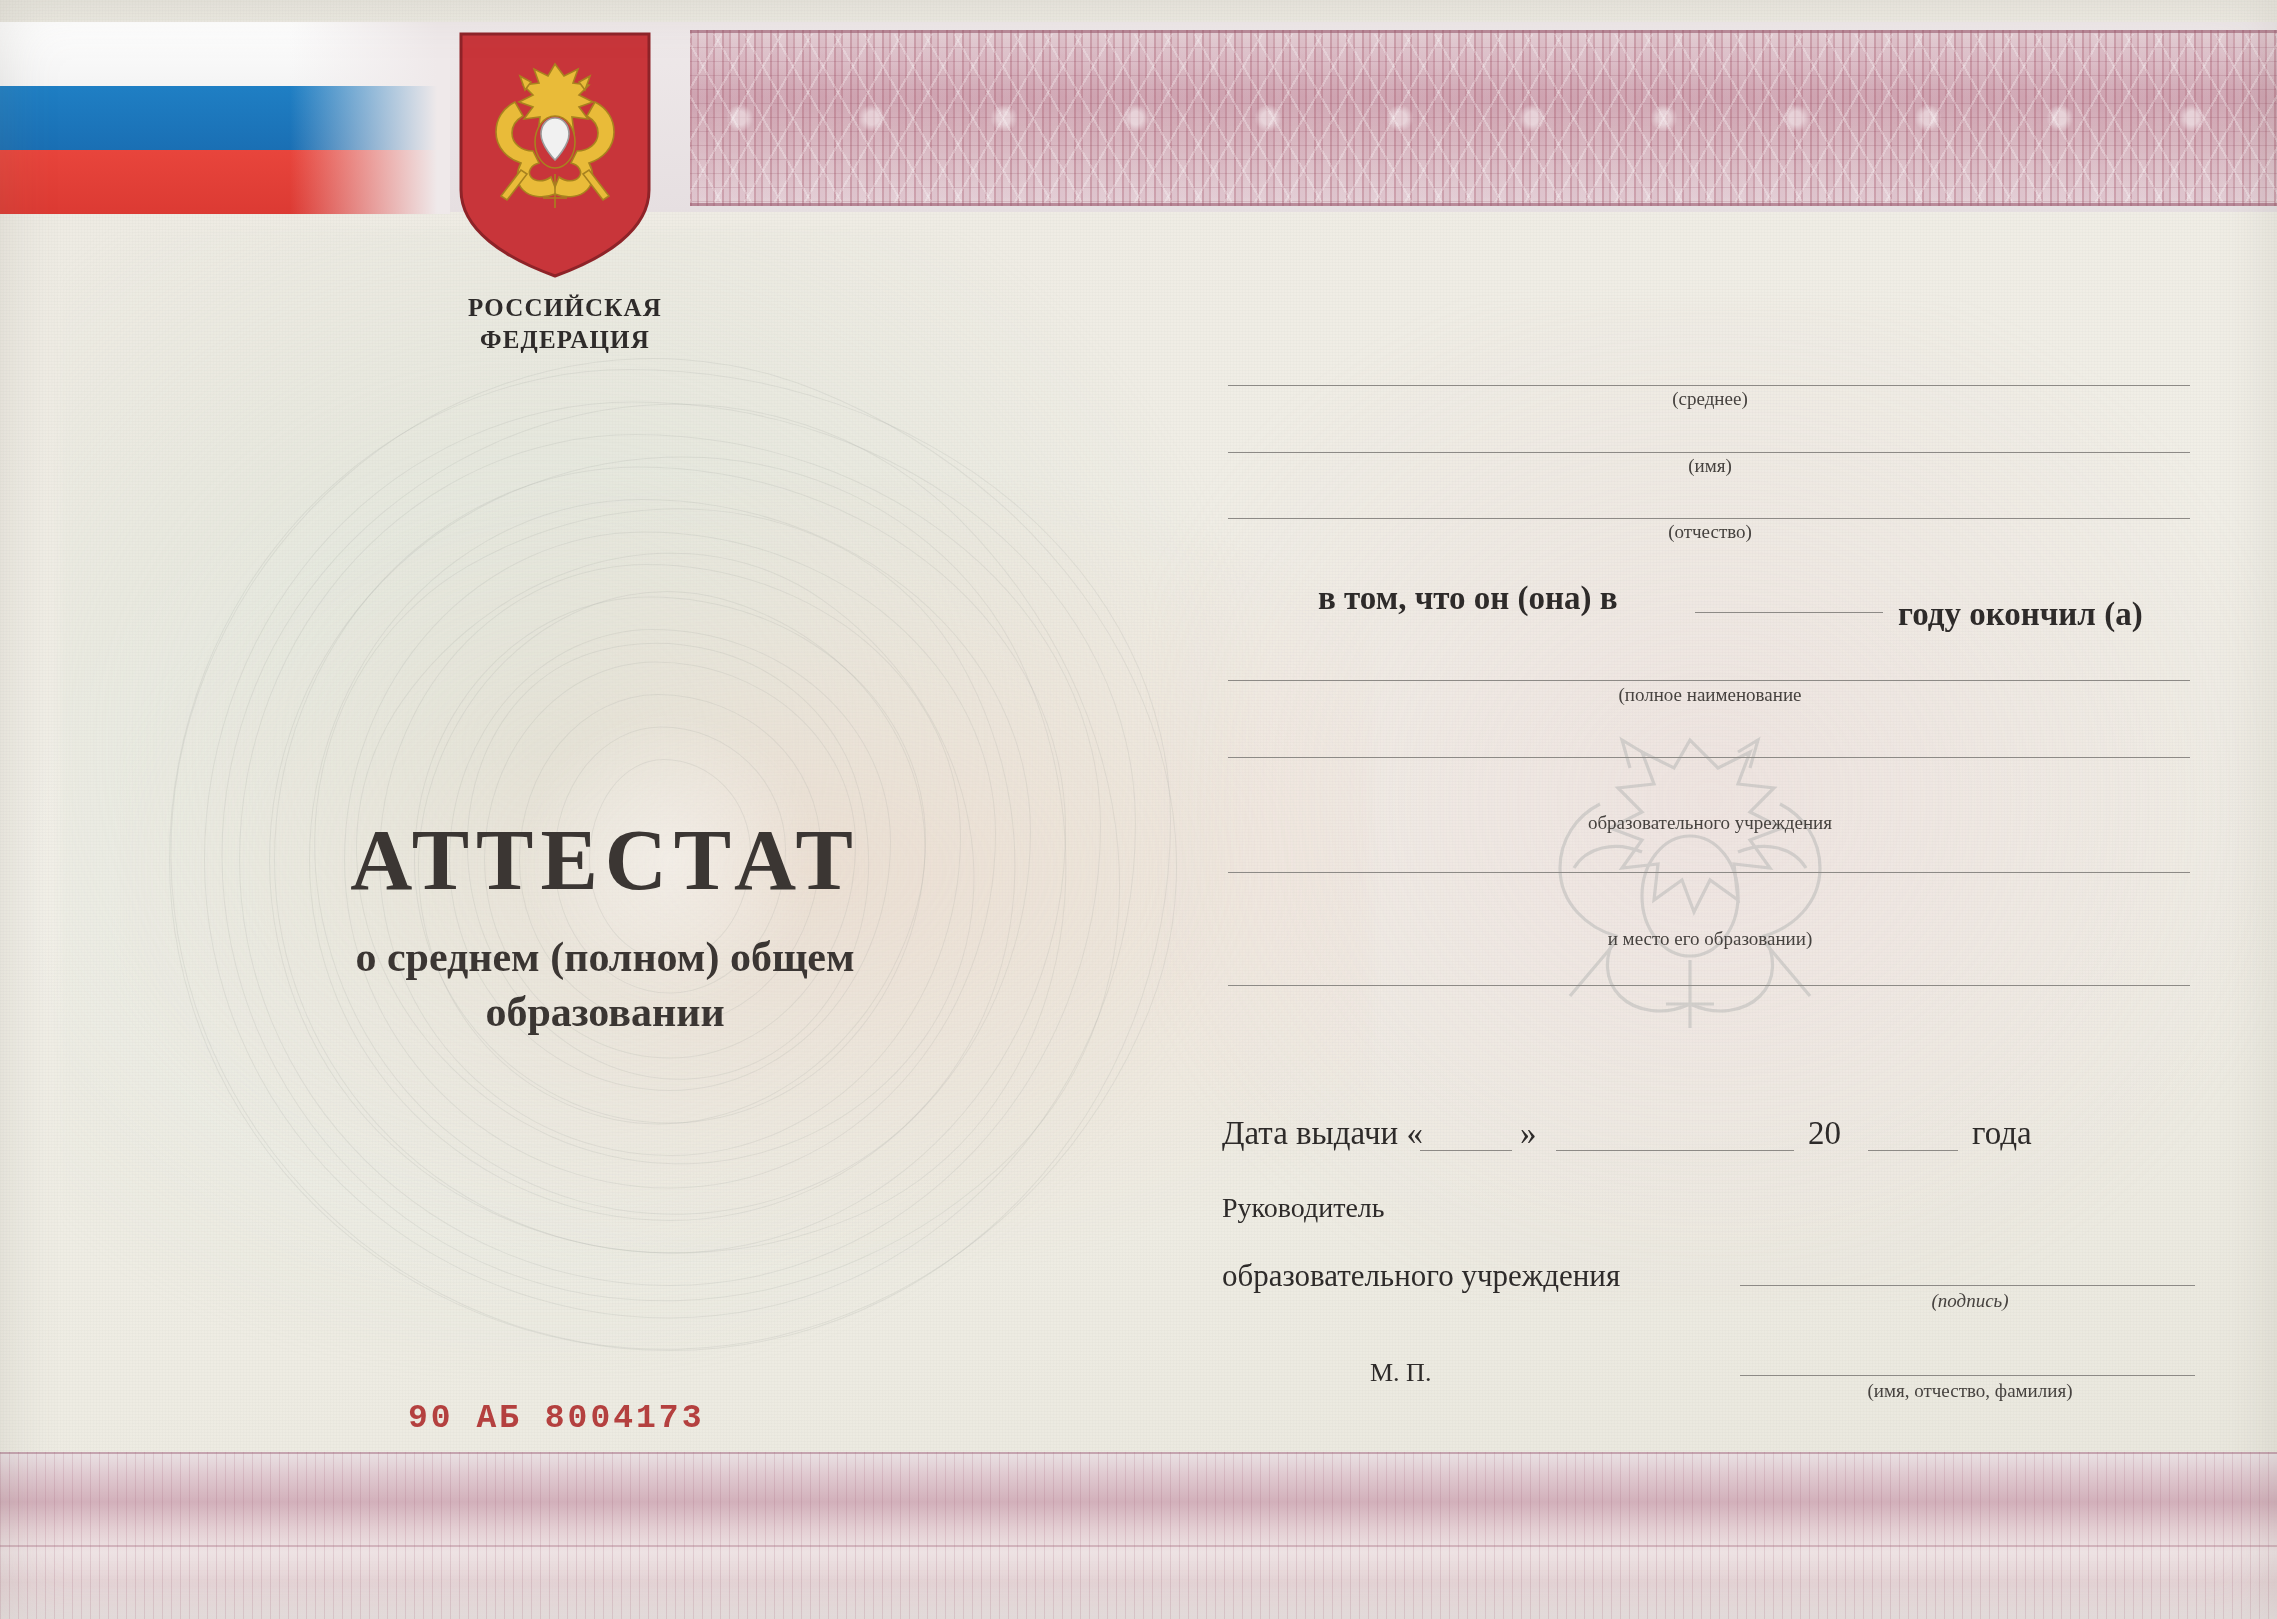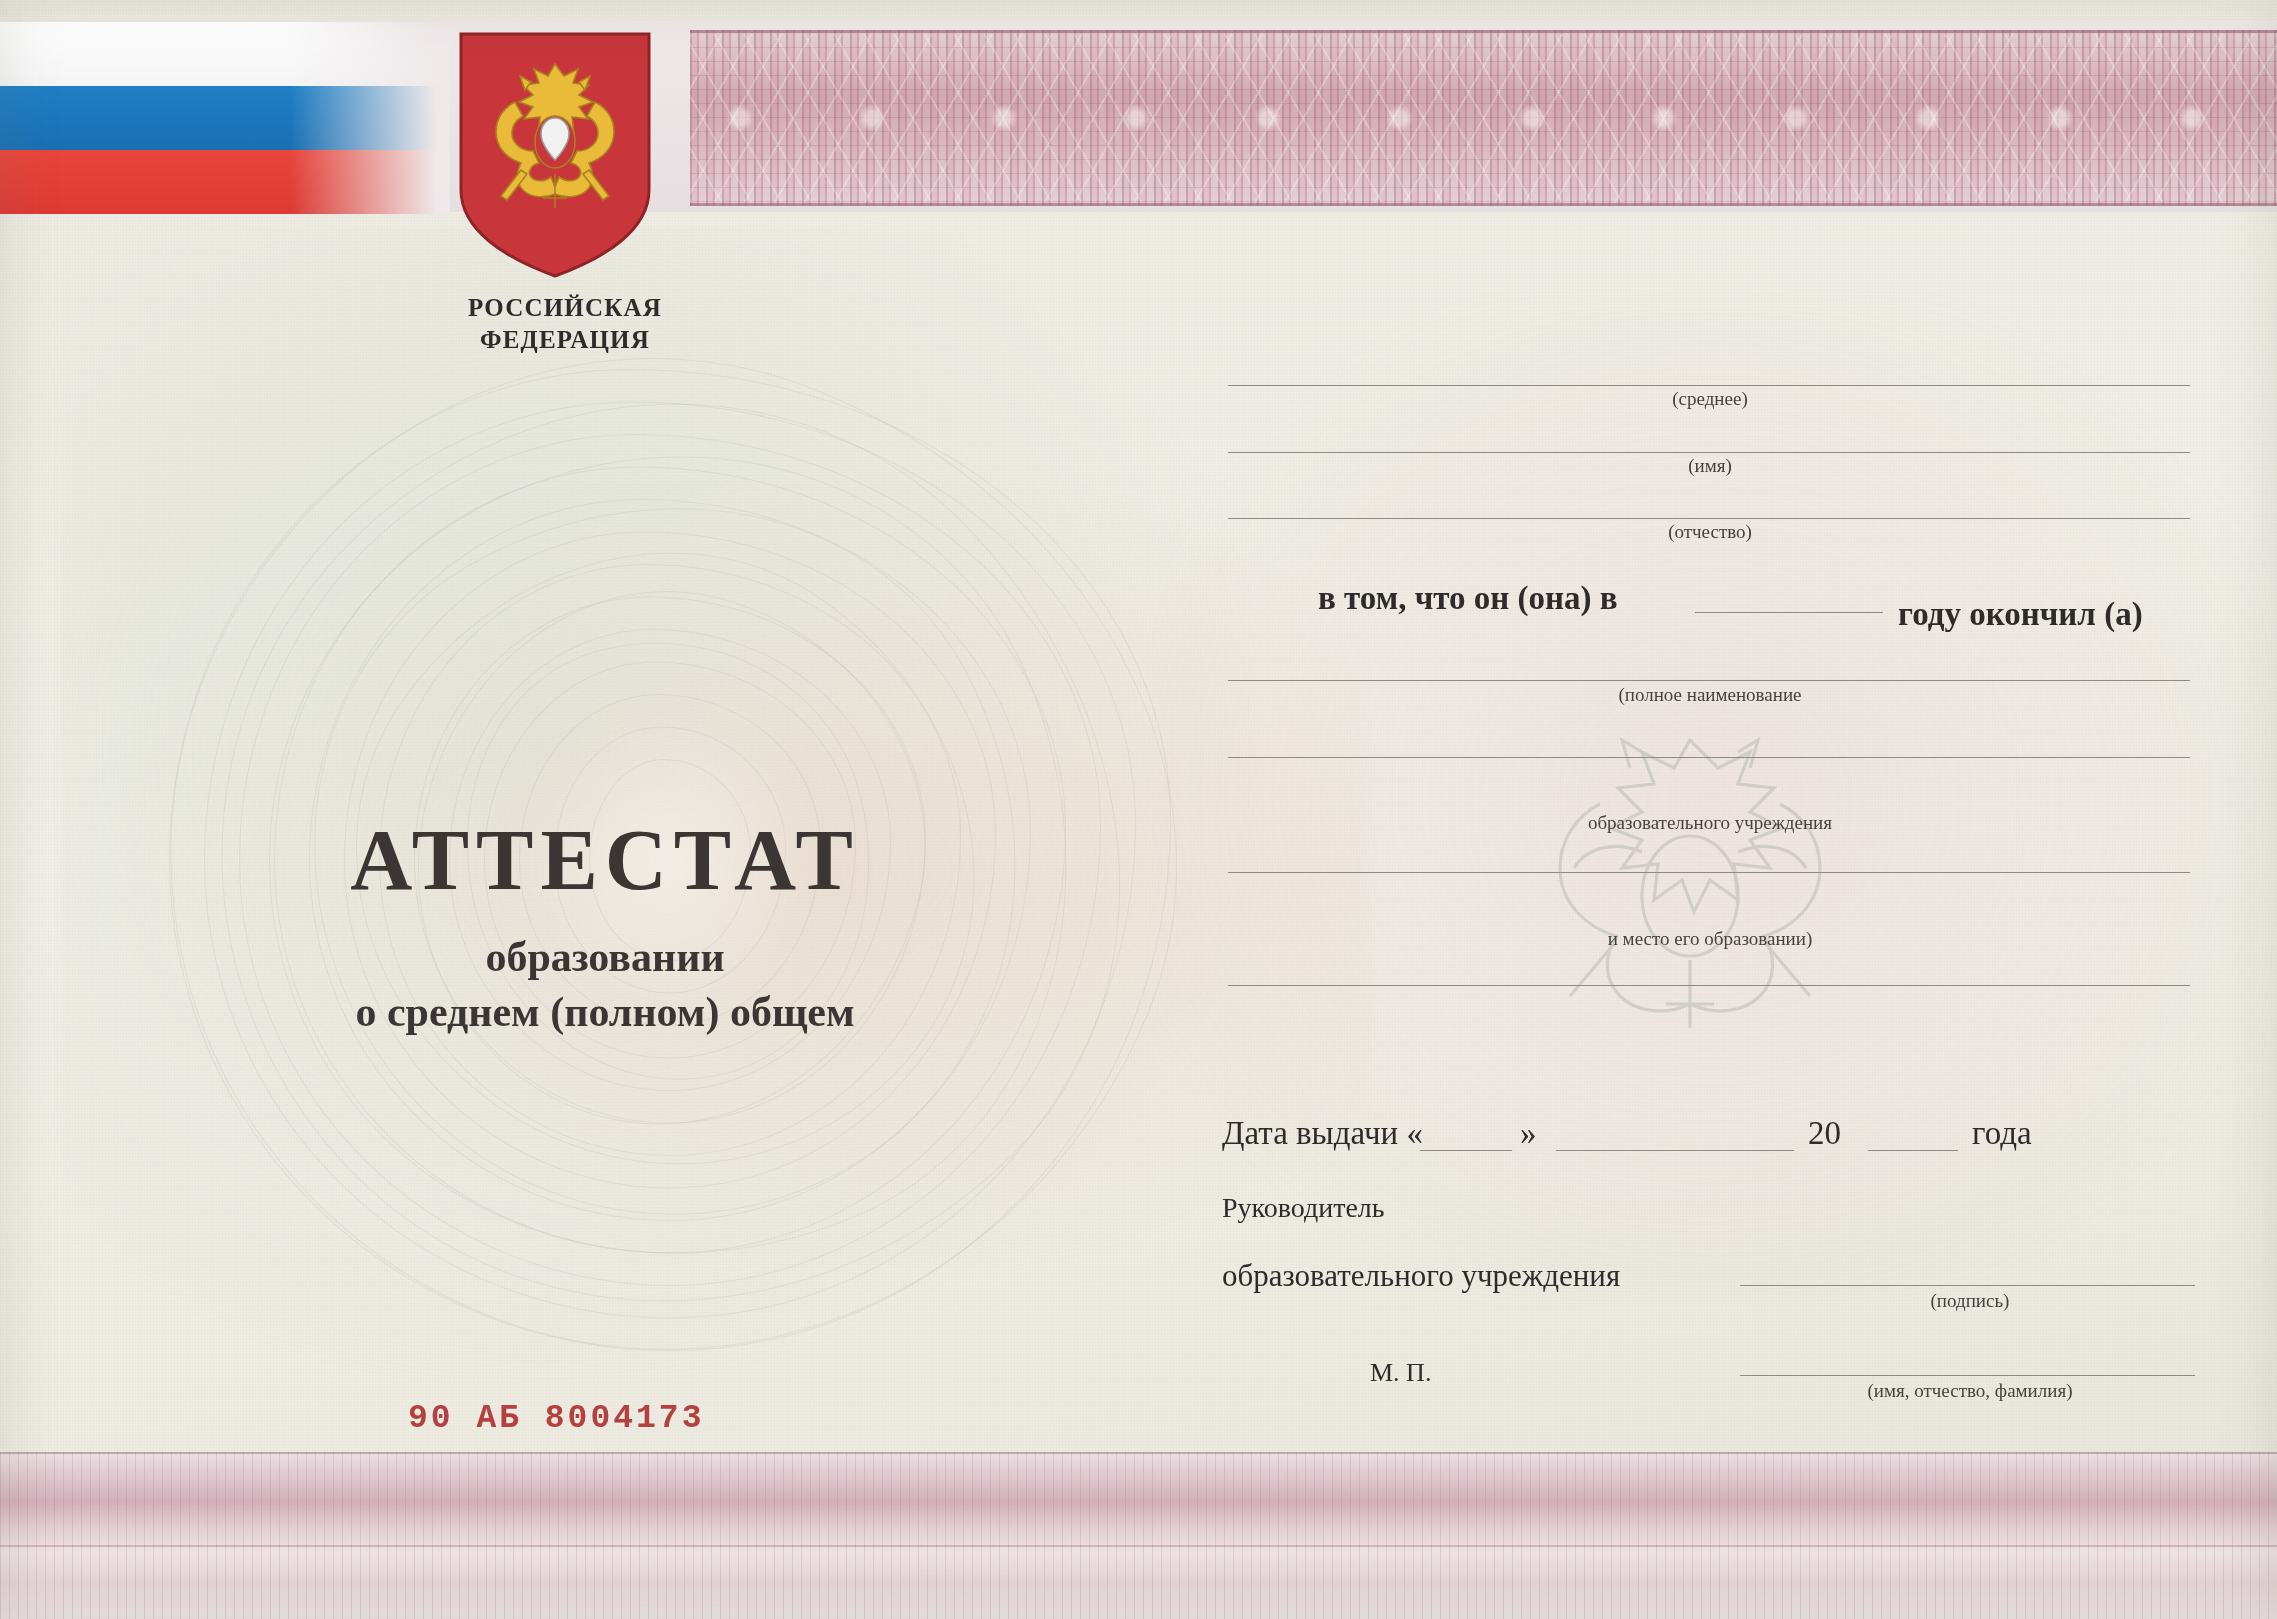--- a/index.html
+++ b/index.html
@@ -341,22 +341,22 @@
     </svg>
   </div>
 
   <div class="rf-title">
     <div>РОССИЙСКАЯ</div>
     <div>ФЕДЕРАЦИЯ</div>
   </div>
 
   <div class="att-title">АТТЕСТАТ</div>
   <div class="att-sub">
+    <div>о среднем (полном) общем</div>
     <div>образовании</div>
-    <div>о среднем (полном) общем</div>
   </div>
   <div class="serial">90 АБ 8004173</div>
 
 
   <div class="rline" style="left:1228px; top:385px; width:962px;"></div>
   <div class="caption" style="left:1470px; top:388px; width:480px;">(среднее)</div>
 
   <div class="rline" style="left:1228px; top:452px; width:962px;"></div>
   <div class="caption" style="left:1470px; top:455px; width:480px;">(имя)</div>
 
@@ -384,21 +384,21 @@
   <div class="rtext" style="left:1520px; top:1115px; font-size:33px;">»</div>
   <div class="rline" style="left:1556px; top:1150px; width:238px;"></div>
   <div class="rtext" style="left:1808px; top:1115px; font-size:33px;">20</div>
   <div class="rline" style="left:1868px; top:1150px; width:90px;"></div>
   <div class="rtext" style="left:1972px; top:1115px; font-size:33px;">года</div>
 
   <div class="rtext" style="left:1222px; top:1192px; font-size:28px;">Руководитель</div>
   <div class="rtext" style="left:1222px; top:1258px; font-size:31px;">образовательного учреждения</div>
 
   <div class="rline" style="left:1740px; top:1285px; width:455px;"></div>
-  <div class="caption" style="left:1810px; top:1290px; width:320px;">(подпись)</div>
+  <div class="caption" style="left:1810px; top:1290px; width:320px;font-style:italic;">(подпись)</div>
 
   <div class="rtext" style="left:1370px; top:1358px; font-size:26px;">М. П.</div>
 
   <div class="rline" style="left:1740px; top:1375px; width:455px;"></div>
   <div class="caption" style="left:1775px; top:1380px; width:390px;">(имя, отчество, фамилия)</div>
 
   <div class="bottom-band"></div>
   <div class="bottom-hair" style="top:1452px;"></div>
   <div class="bottom-hair" style="top:1545px; background:rgba(162,104,124,.35);"></div>
 

